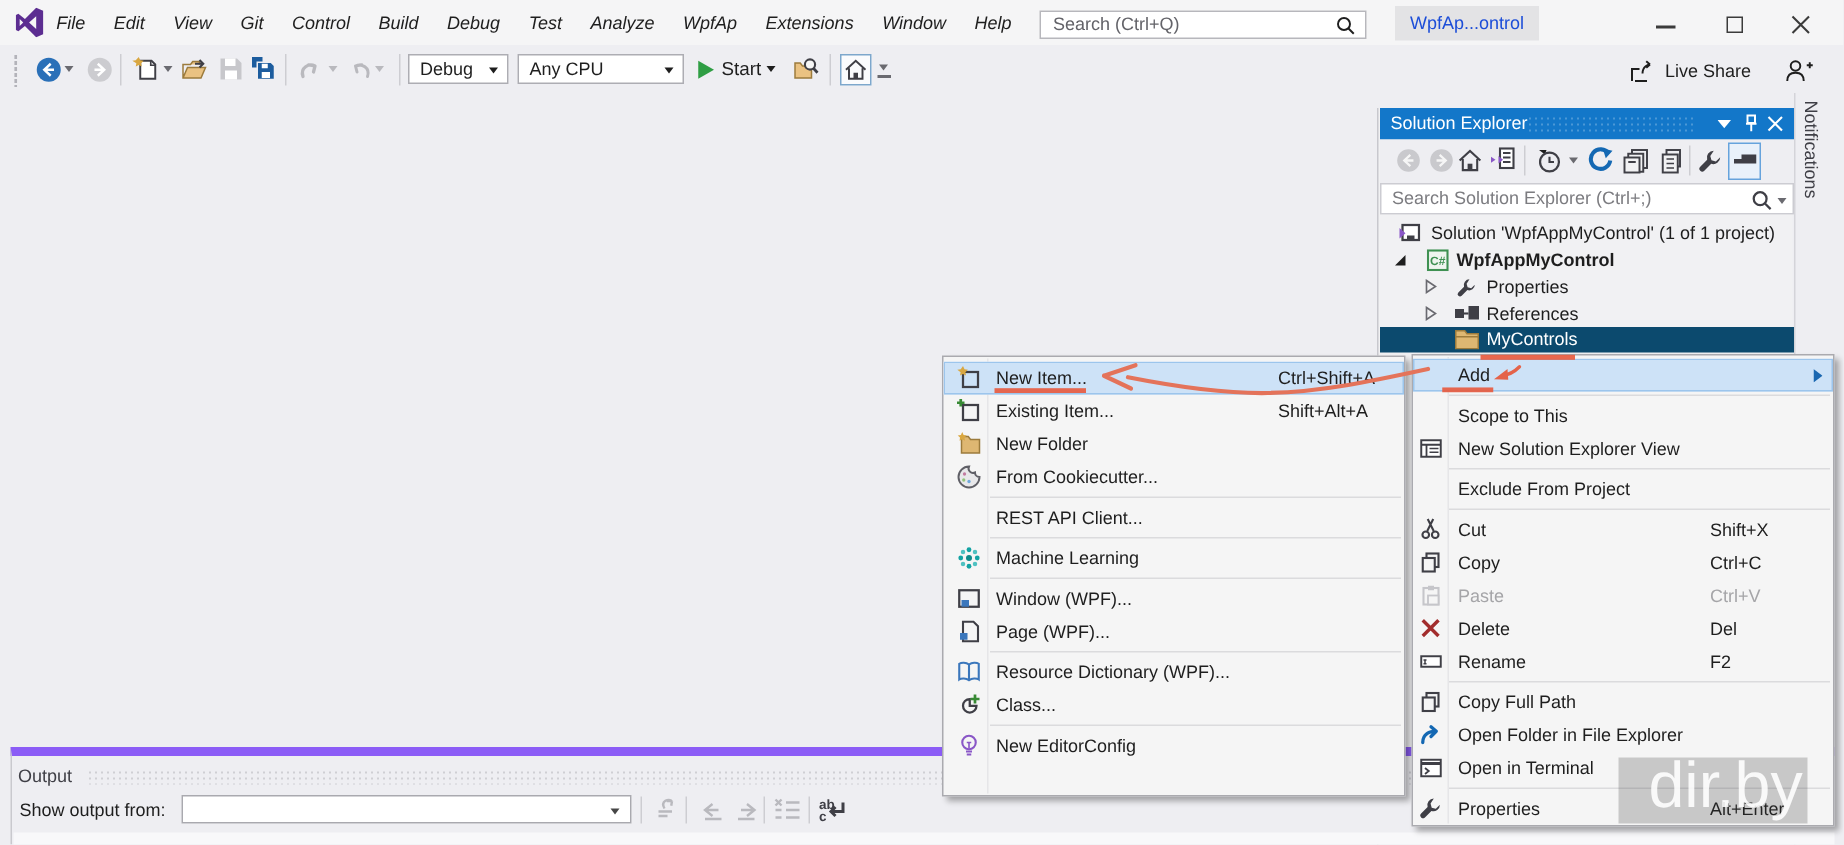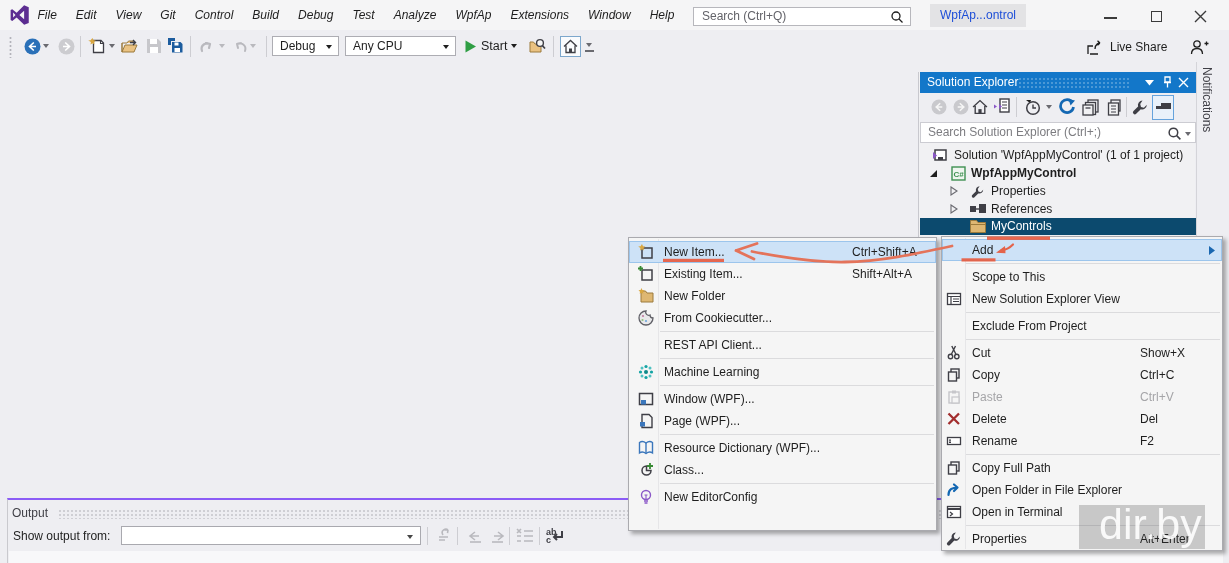--- a/index.html
+++ b/index.html
@@ -34,21 +34,21 @@
 #explorer { position:absolute; left:918px; top:72px; width:277px; height:491px; background:#f1f1f3; border-left:1px solid #c8c8ce; }
 #exptitle { position:absolute; left:1px; top:0; width:276px; height:21px; background:#1377c9; color:#fff; line-height:21px; padding-left:7px; }
 #expdots { position:absolute; left:98px; top:5px; width:112px; height:11px;
   background-image:radial-gradient(rgba(255,255,255,.24) .8px, transparent 1px); background-size:4px 4px; }
 #exptools { position:absolute; left:1px; top:21px; width:276px; height:29px; background:#eeeef2; }
 #expsearch { position:absolute; left:1px; top:50px; width:276px; height:21px; background:#fff; border:1px solid #ccccd2; color:#7c7c80; line-height:19px; padding-left:7px; }
 .trow { position:absolute; left:1px; width:276px; height:18px; line-height:18px; }
 .trow.sel { background:#0c4a6e; color:#fff; }
 .bold { font-weight:bold;text-align:right; }
 
-#output { position:absolute; left:7px; top:498px; width:1216px; height:65px; background:#eeeef2; border-top:2px solid #8b5cf6; border-left:1px solid #c9c9ce; }
+#output { position:absolute; left:7px; top:498px; width:1216px; height:65px; background:#eeeef2; border-top:6px solid #8b5cf6; border-left:1px solid #c9c9ce; }
 #outdots { position:absolute; left:50px; top:9px; width:1135px; height:10px;
   background-image:radial-gradient(#cfcfd4 .8px, transparent 1px); background-size:4px 4px; }
 #outcombo { position:absolute; left:113px; top:26px; width:300px; height:19px; background:#fff; border:1px solid #a9a9af; }
 #outcombo .car { position:absolute; right:7px; top:8px; width:0; height:0; border-left:3.5px solid transparent; border-right:3.5px solid transparent; border-top:4px solid #464646; }
 #outwhite { position:absolute; left:1px; top:51px; width:1214px; height:13px; background:#f8f8fa; }
 .osep { position:absolute; top:27px; width:1px; height:18px; background:#cdcdd2; }
 
 .menu { position:absolute; background:#f5f5f5; border:1px solid #aaaaaf; box-shadow:3px 3px 4px rgba(0,0,0,0.32); }
 .menu .gutline { position:absolute; top:1px; bottom:1px; width:1px; background:#e6e6e8; }
 .mi { position:relative; height:22px; line-height:22px; }
@@ -476,21 +476,21 @@
 <div class="msep">
         <div></div>
       </div>
 <div class="mi">
         <svg class="ic" width="16" height="16" viewBox="0 0 16 16">
           <path d="M9.5 1 L5.5 9 M5.8 1 L9.8 9" stroke="#3f3f46" stroke-width="1.4"></path>
           <circle cx="4.5" cy="11.5" r="2.2" fill="none" stroke="#3f3f46" stroke-width="1.4"></circle>
           <circle cx="10.8" cy="11.5" r="2.2" fill="none" stroke="#3f3f46" stroke-width="1.4"></circle>
         </svg>
         <span class="txt">Cut</span>
-        <span class="sc">Show+X</span>
+        <span class="sc">Shift+X</span>
       </div>
 <div class="mi">
         <svg class="ic" width="16" height="16" viewBox="0 0 16 16">
           <rect x="5" y="2" width="8" height="9" fill="none" stroke="#3f3f46" stroke-width="1.4"></rect>
           <rect x="2.5" y="5" width="8" height="9" fill="#f5f5f5" stroke="#3f3f46" stroke-width="1.4"></rect>
         </svg>
         <span class="txt">Copy</span>
         <span class="sc">Ctrl+C</span>
       </div>
 <div class="mi gray">

